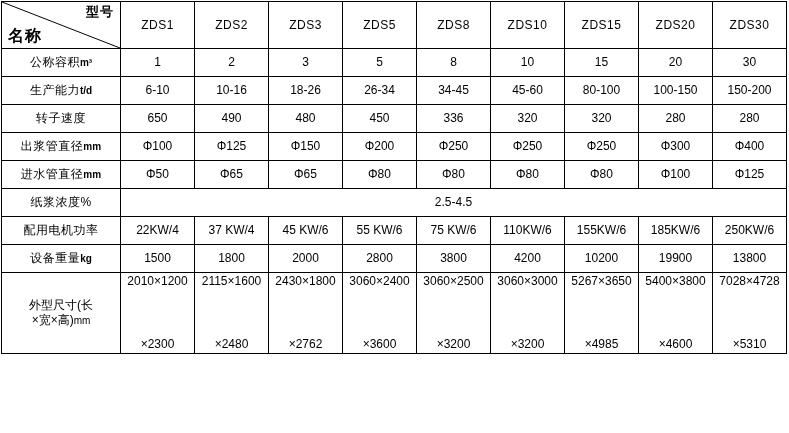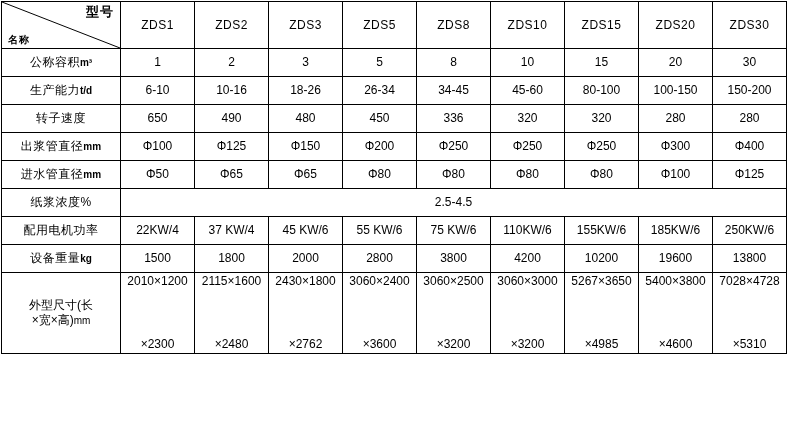--- a/index.html
+++ b/index.html
@@ -50,21 +50,21 @@
     right: 6px;
     top: 2px;
     font-size: 13px;
     font-weight: bold;
     letter-spacing: 1px;
   }
   .corner .lbl-name {
     position: absolute;
     left: 6px;
     bottom: 2px;
-    font-size: 10px;
+    font-size: 16px;
     font-weight: bold;
     letter-spacing: 1px;
   }
   .model-head {
     font-size: 13px;
     font-weight: bold;
     letter-spacing: 0.5px;
   }
   .rowlabel {
     font-size: 13px;
@@ -233,21 +233,21 @@
 
     <tr class="r-normal">
       <td class="rowlabel"><span>设备重量</span><span class="unit">kg</span></td>
       <td class="val">1500</td>
       <td class="val">1800</td>
       <td class="val">2000</td>
       <td class="val">2800</td>
       <td class="val">3800</td>
       <td class="val">4200</td>
       <td class="val">10200</td>
-      <td class="val">19600</td>
+      <td class="val">19900</td>
       <td class="val">13800</td>
     </tr>
 
     <tr class="r-size">
       <td class="rowlabel-2line">
         <span>外型尺寸(长</span><br>
         <span>×宽×高)</span><span class="unit">mm</span>
       </td>
       <td class="size-cell">
         <span>2010×1200</span>

